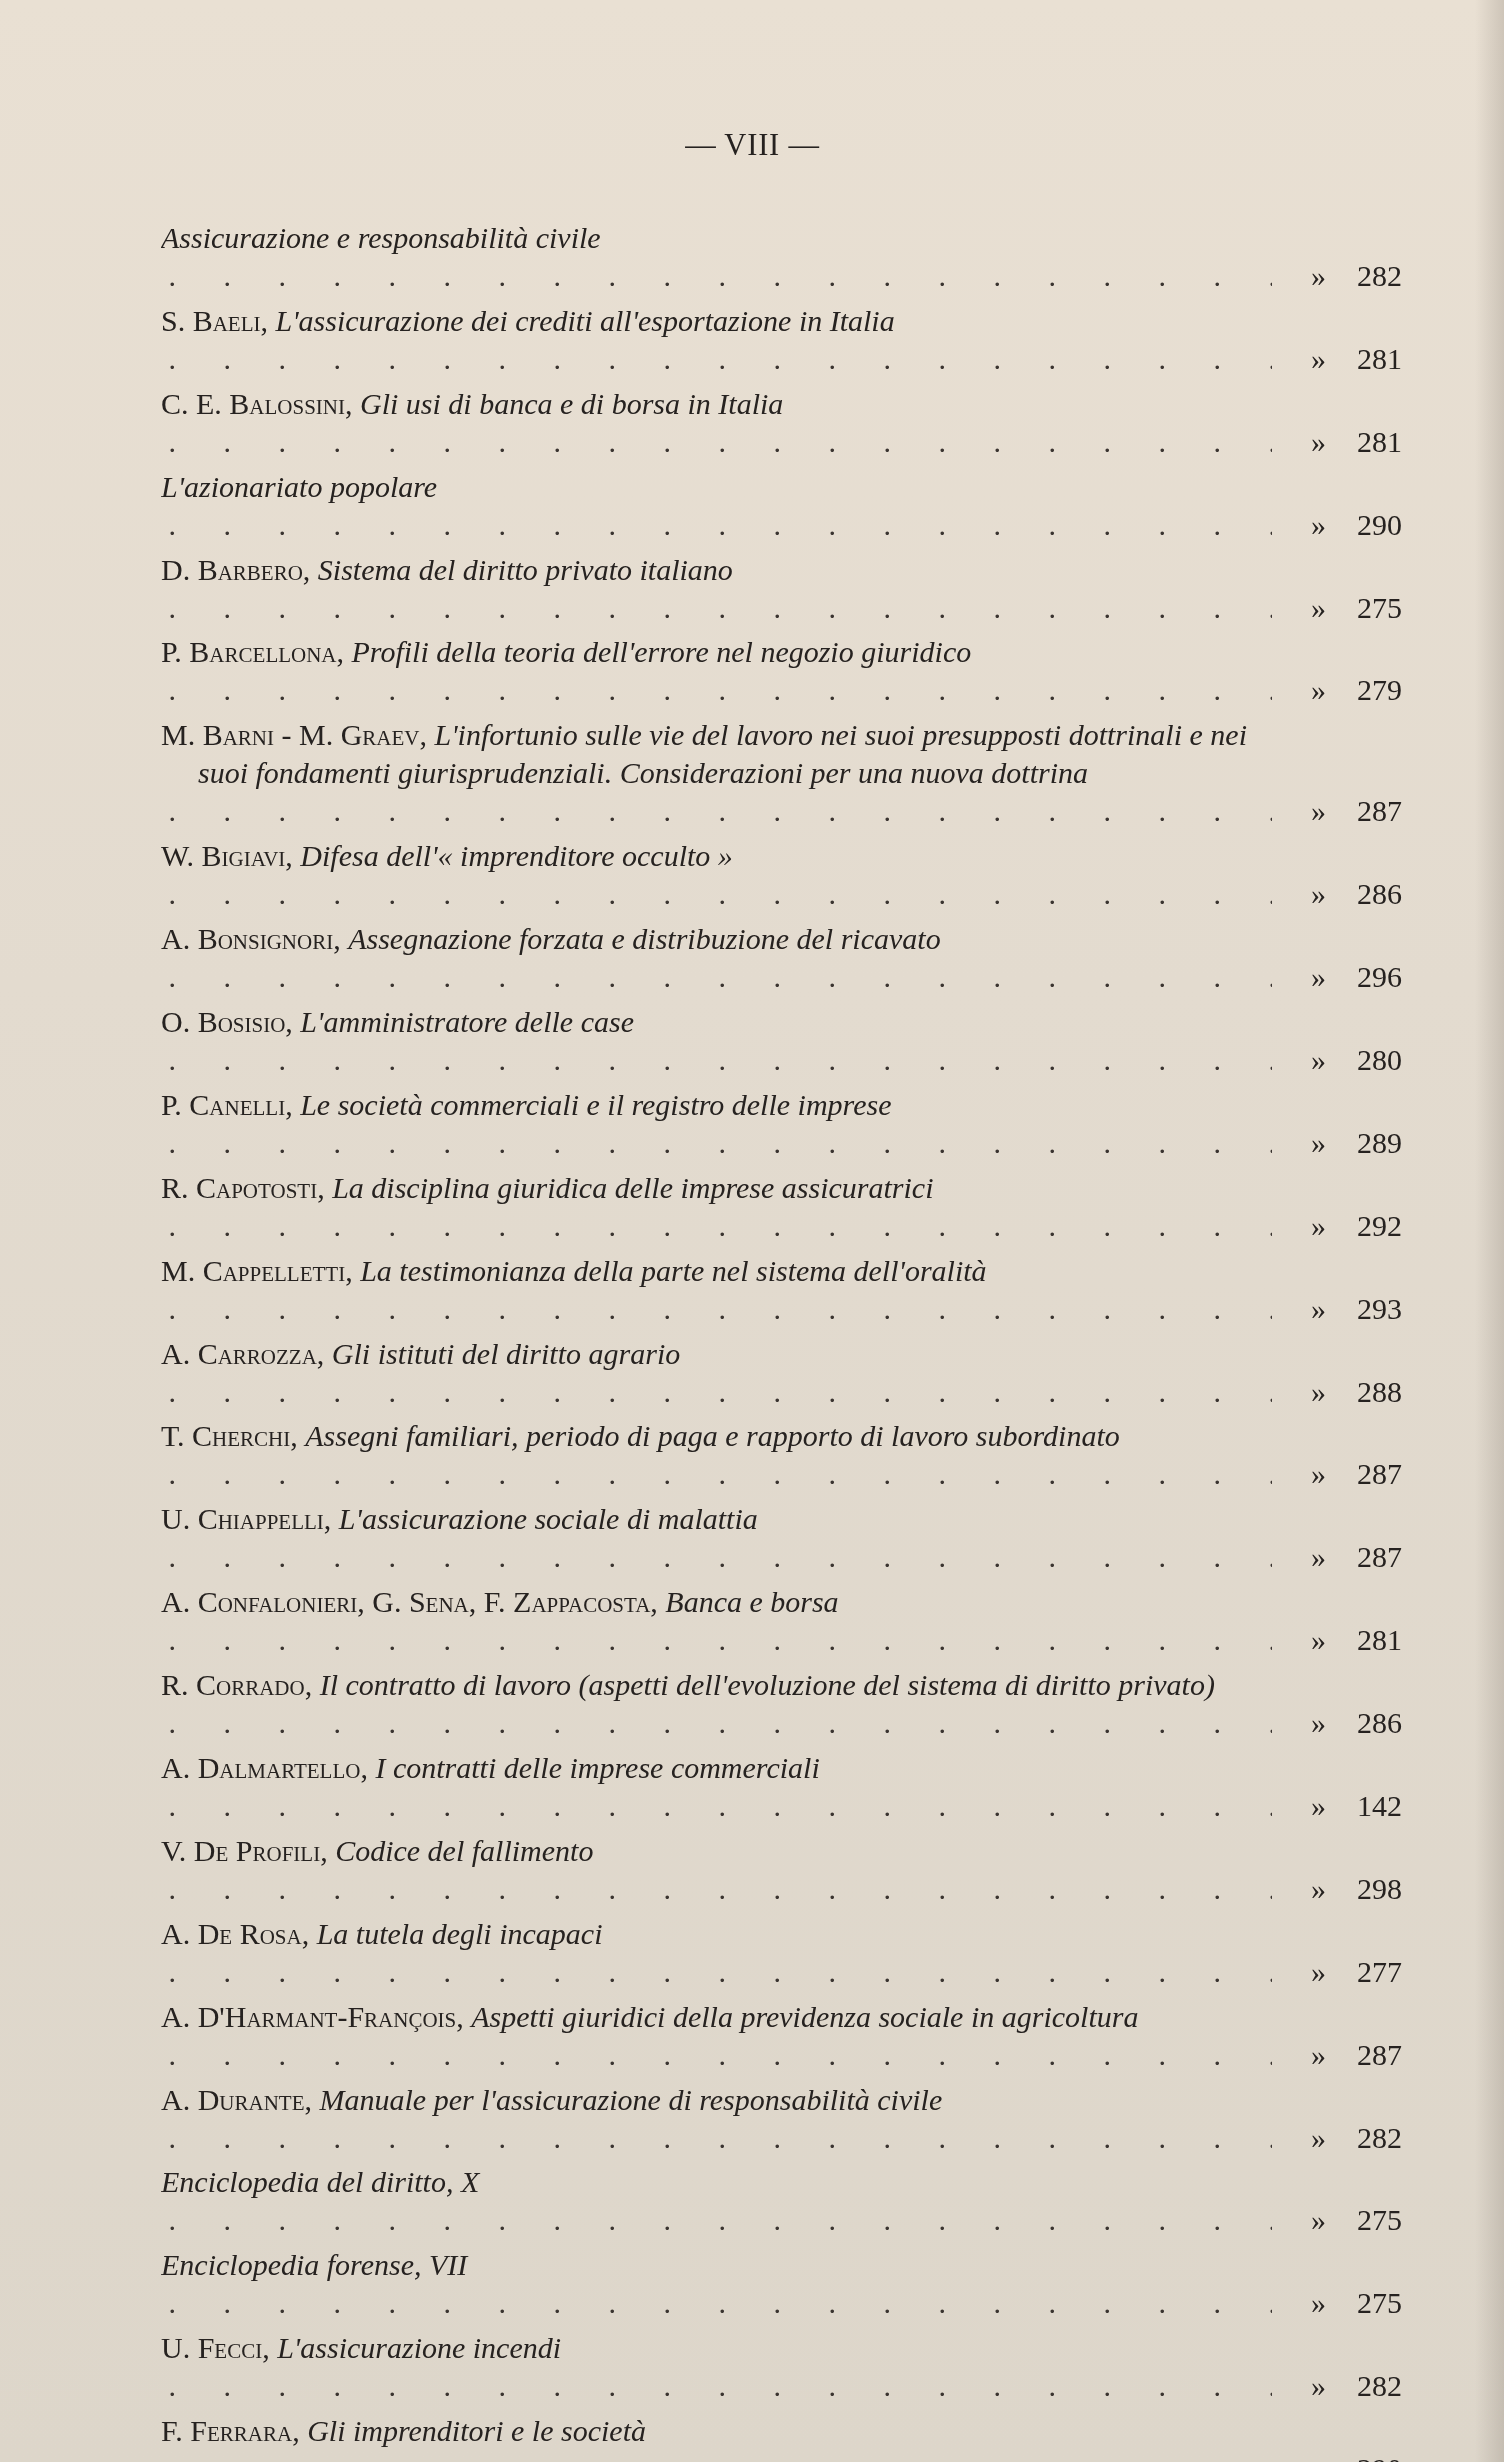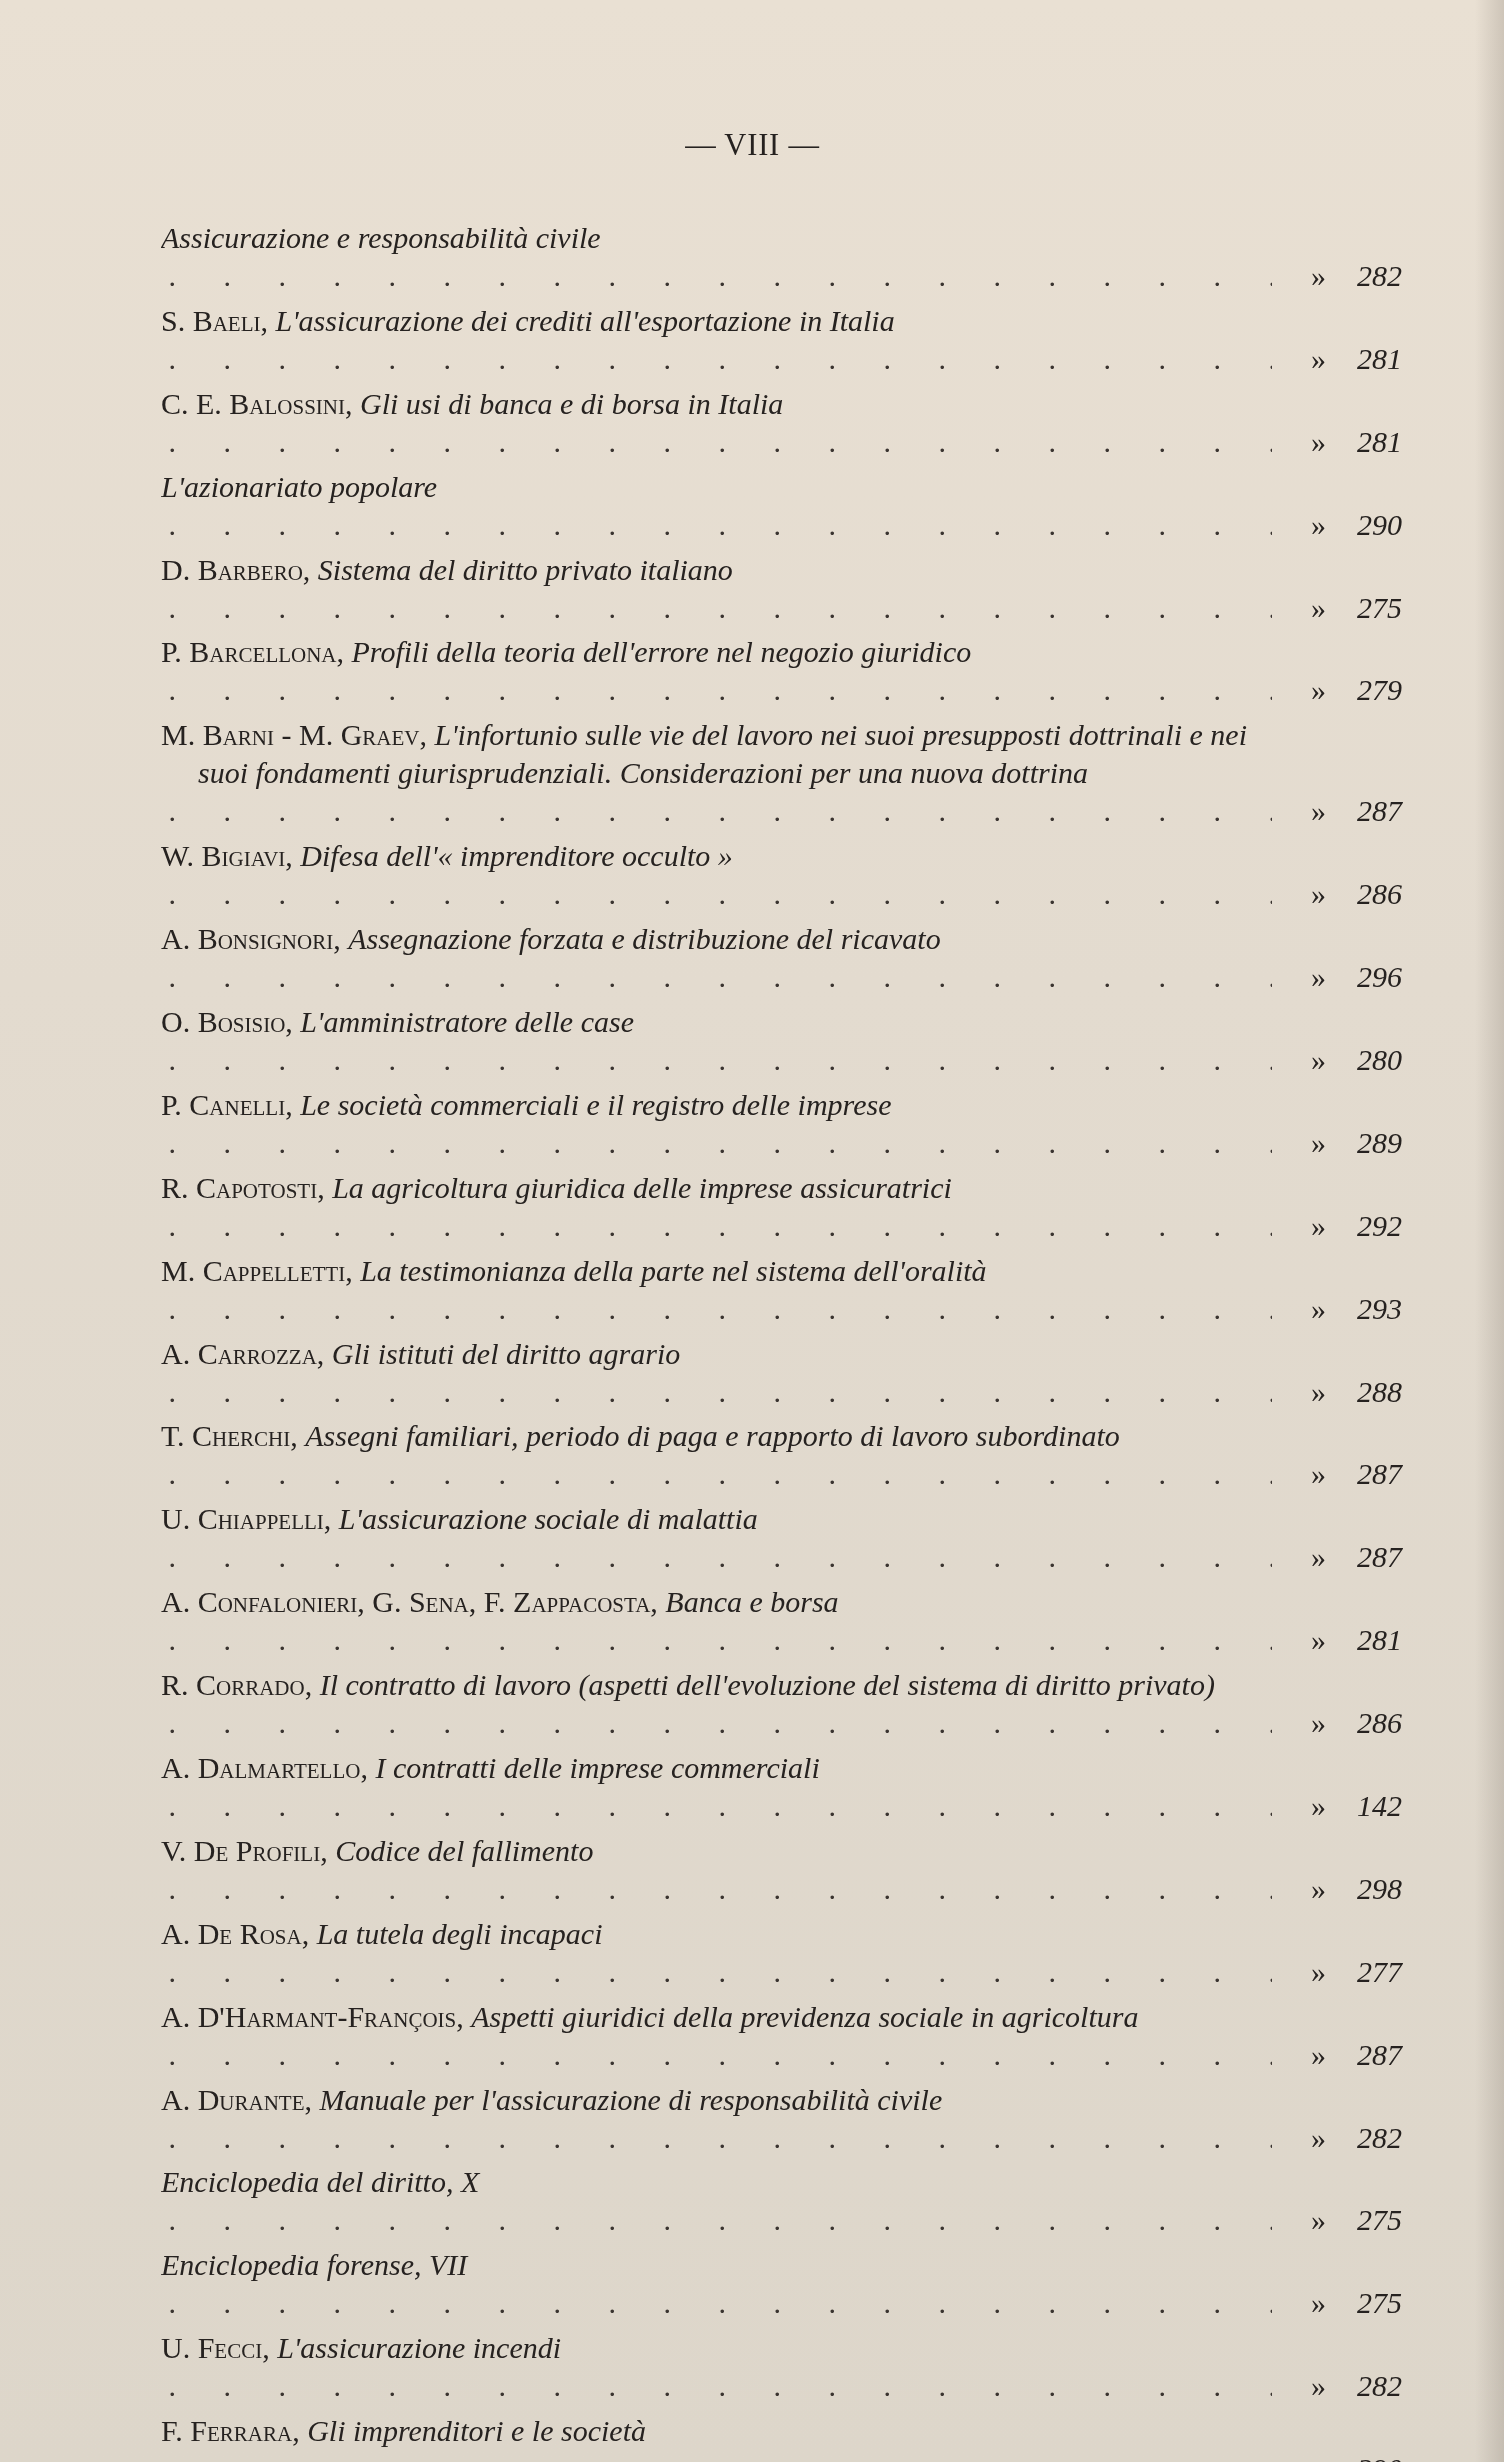--- a/index.html
+++ b/index.html
@@ -37,21 +37,21 @@
     flex: 1; position: relative; overflow: hidden;
   }
   .content {
     padding-left: 37px; text-indent: -37px;
     max-width: 1089px;
   }
   .guil {
     width: 46px; text-align: right; flex: none; padding-left: 7.6px;
   }
   .pg {
-    width: 76px; text-align: right; flex: none; font-style: italic;
+    width: 76px; text-align: right; flex: none;
   }
 </style>
 </head>
 <body>
 
 <div class="edge"></div>
 
 <div class="page-header">— VIII —</div>
 
 <div class="index" id="index">
@@ -150,21 +150,21 @@
       <div class="content">
         <span class="sc">P. Canelli, </span><span class="it">Le società commerciali e il registro delle imprese</span><span class="leader">. . . . . . . . . . . . . . . . . . . . . . . . . . . . . . . . . . . . . . . . . . . . . . . . . . . . .</span>
       </div>
     </div>
     <span class="guil">»</span>
     <span class="pg">289</span>
   </div>
     <div class="entry">
     <div class="textbox">
       <div class="content">
-        <span class="sc">R. Capotosti, </span><span class="it">La agricoltura giuridica delle imprese assicuratrici</span><span class="leader">. . . . . . . . . . . . . . . . . . . . . . . . . . . . . . . . . . . . . . . . . . . . . . . . . . . . .</span>
+        <span class="sc">R. Capotosti, </span><span class="it">La disciplina giuridica delle imprese assicuratrici</span><span class="leader">. . . . . . . . . . . . . . . . . . . . . . . . . . . . . . . . . . . . . . . . . . . . . . . . . . . . .</span>
       </div>
     </div>
     <span class="guil">»</span>
     <span class="pg">292</span>
   </div>
     <div class="entry">
     <div class="textbox">
       <div class="content">
         <span class="sc">M. Cappelletti, </span><span class="it">La testimonianza della parte nel sistema dell'oralità</span><span class="leader">. . . . . . . . . . . . . . . . . . . . . . . . . . . . . . . . . . . . . . . . . . . . . . . . . . . . .</span>
       </div>

